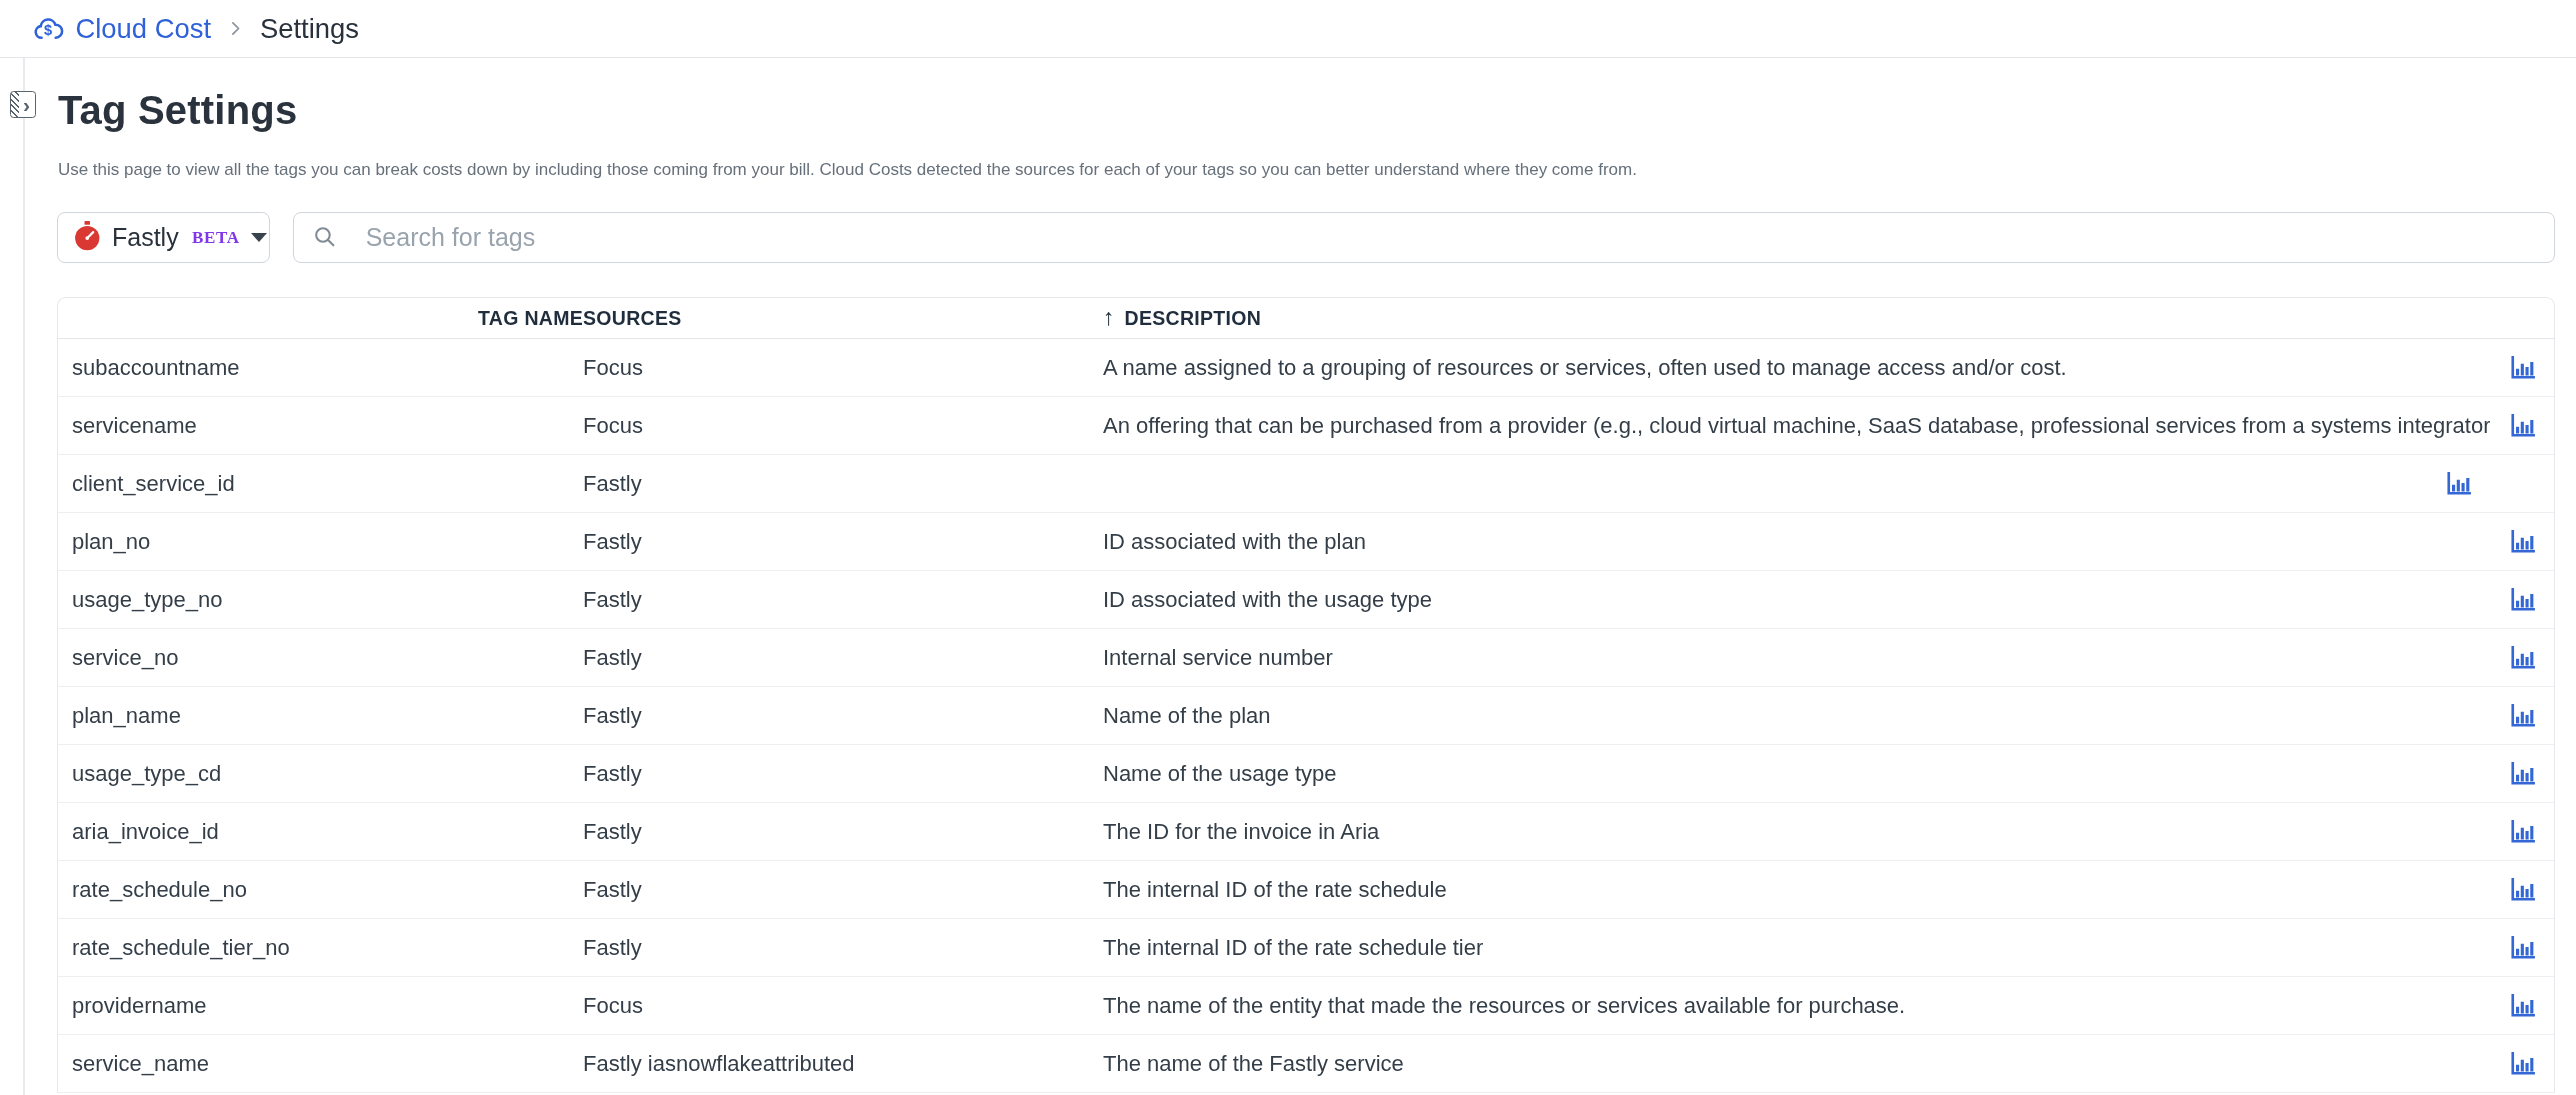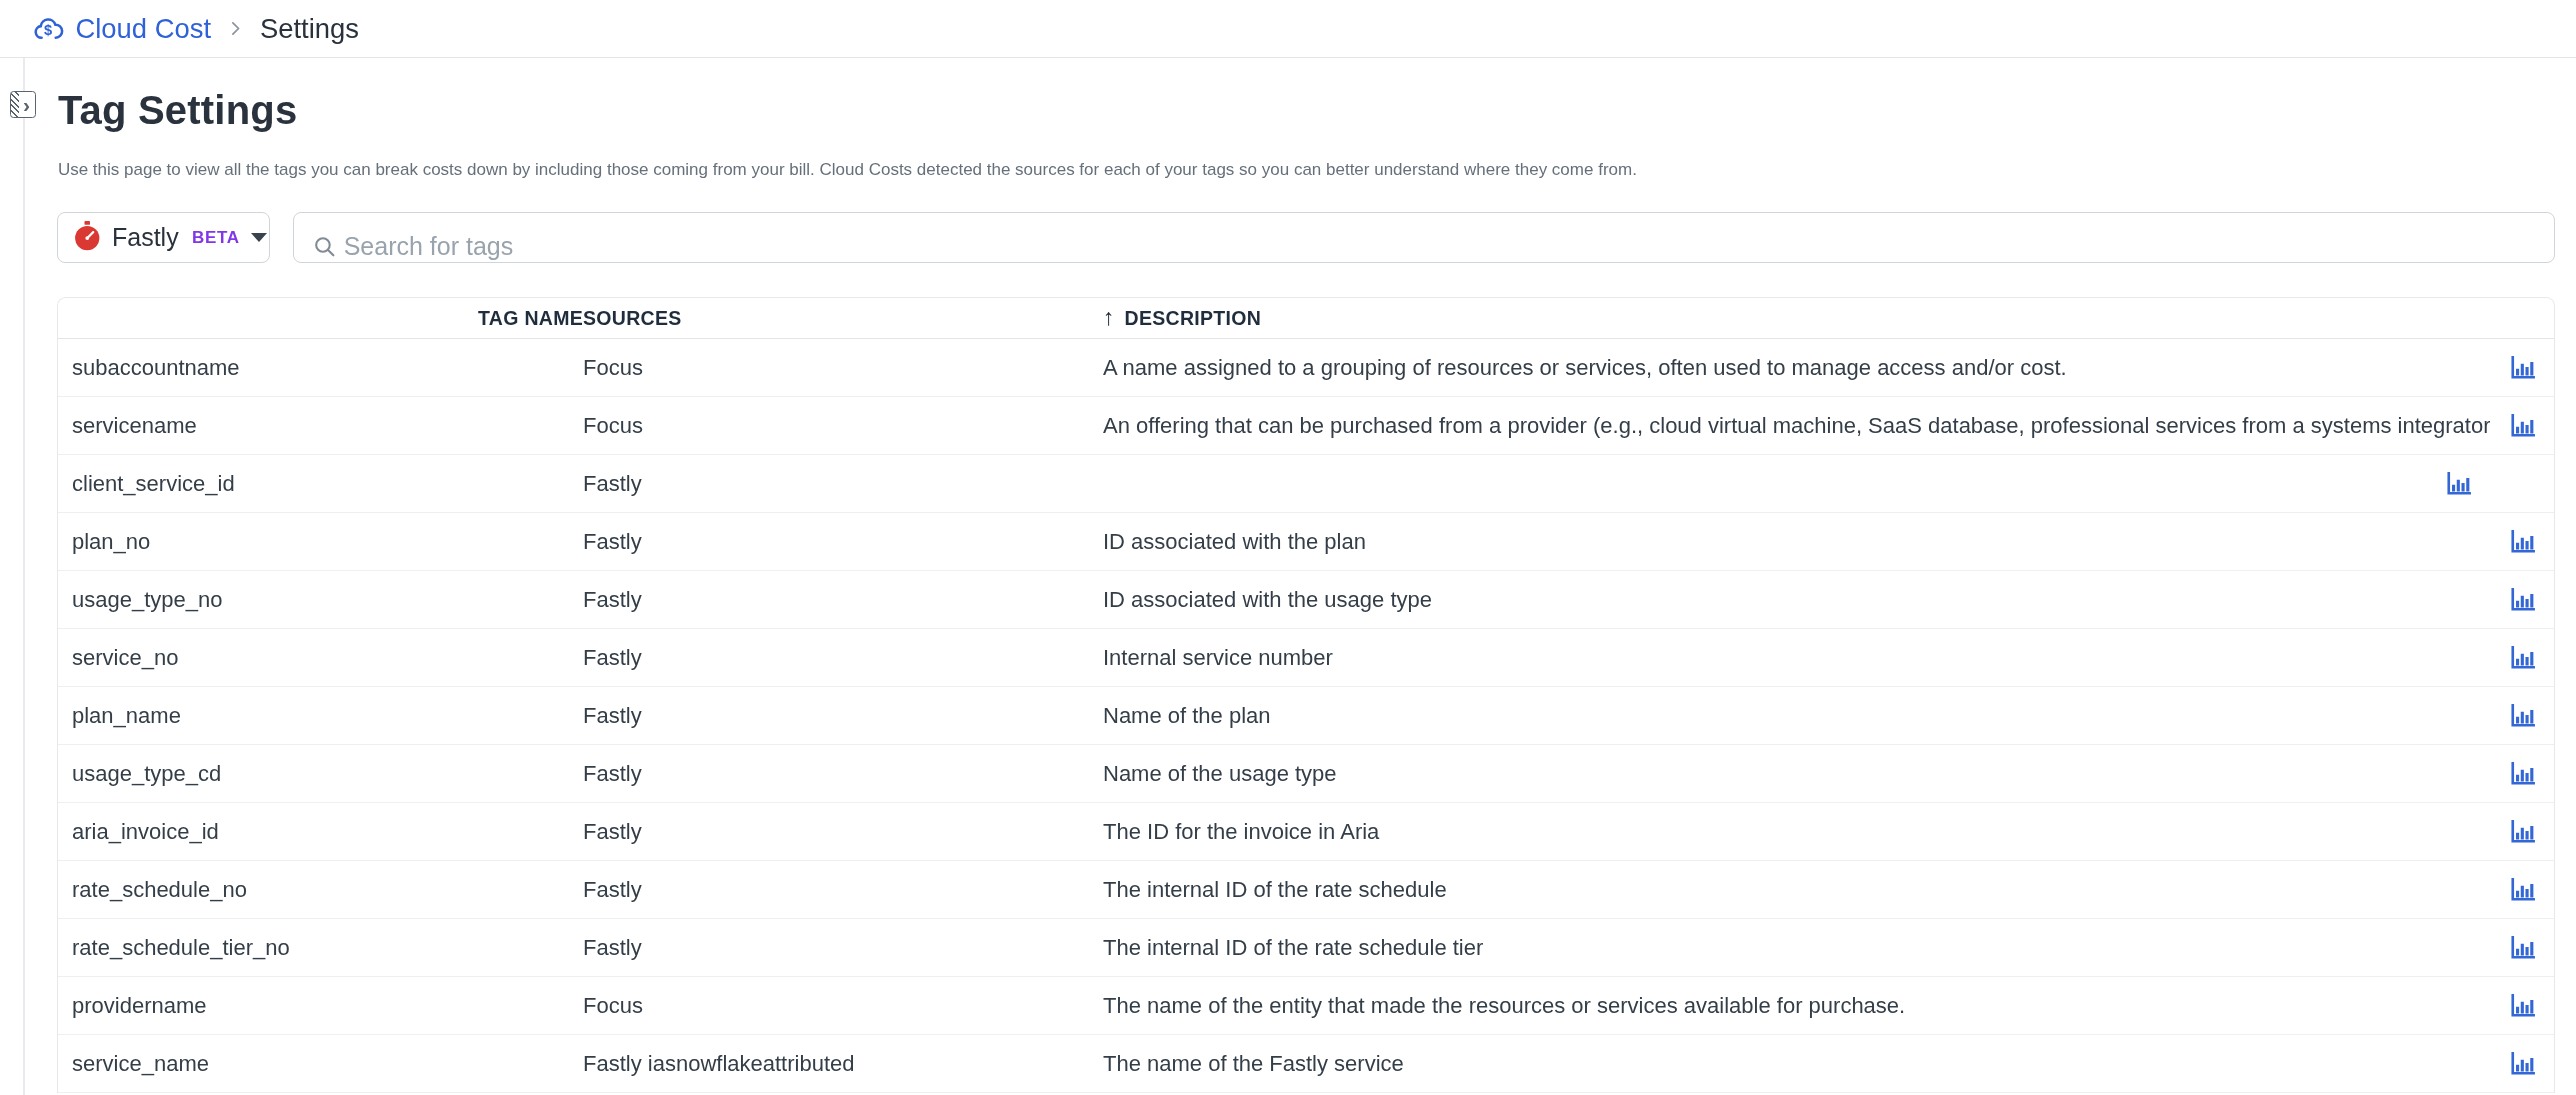--- a/index.html
+++ b/index.html
@@ -35,25 +35,25 @@
   h1.page-title { margin:32px 0 0 0.9px; font-size:40px; line-height:1.0; font-weight:700; color:#2a333d; letter-spacing:0.2px; }
   p.page-desc { margin:30px 0 0 0.9px; font-size:17px; line-height:1.2; color:#66707b; }
 
   
   .controls { margin-top:32px; display:flex; gap:23px; }
   .dropdown {
     width:213px; height:51px; border:1.8px solid #d0d5dc; border-radius:8px;
     display:flex; align-items:center; padding:0 15px 0 16px; gap:11.5px; cursor:pointer; background:#fff;
   }
   .dd-label { font-size:25px; color:#29323c; }
-  .dd-badge { font-size:17px; font-weight:700; color:#8136e8; letter-spacing:0.7px; margin-left:1.8px; }
+  .dd-badge { font-size:17px; font-weight:700; color:#8136e8; letter-spacing:0.7px; margin-left:1.8px;font-family:Liberation Serif, serif; }
   .dd-caret { width:0; height:0; border-left:8px solid transparent; border-right:8px solid transparent; border-top:9.7px solid #39434d; margin-left:auto; }
   .searchbox {
     flex:1; height:51px; border:1.8px solid #d0d5dc; border-radius:8px;
-    display:flex; align-items:flex-end; padding:0 17.7px; gap:5px; background:#fff;
+    display:flex; align-items:center; padding:0 17.7px; gap:27px; background:#fff;
   }
   .searchbox input {
     flex:1; border:none; outline:none; font-family:"Liberation Sans", sans-serif;
     font-size:25px; color:#29323c; background:transparent;
   }
   .searchbox input::placeholder { color:#99a3ad; }
 
   
   .tagtable { margin-top:34px; border:1.8px solid #e6e8eb; border-bottom:none; border-radius:8.8px 8.8px 0 0; background:#fff; }
   .tgrid { display:grid; grid-template-columns:525px 520px 1fr 64px; align-items:center; }

